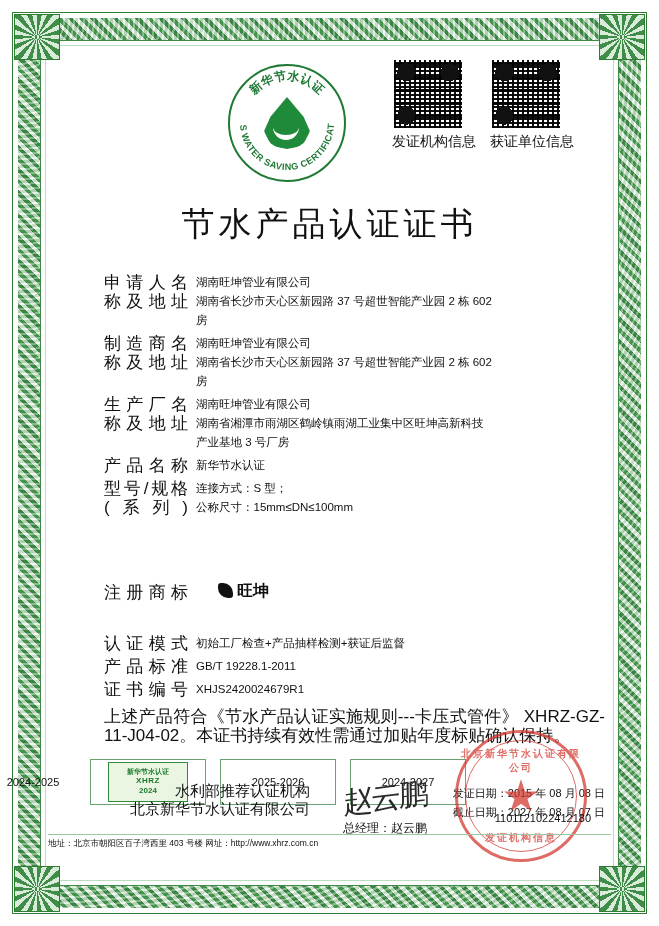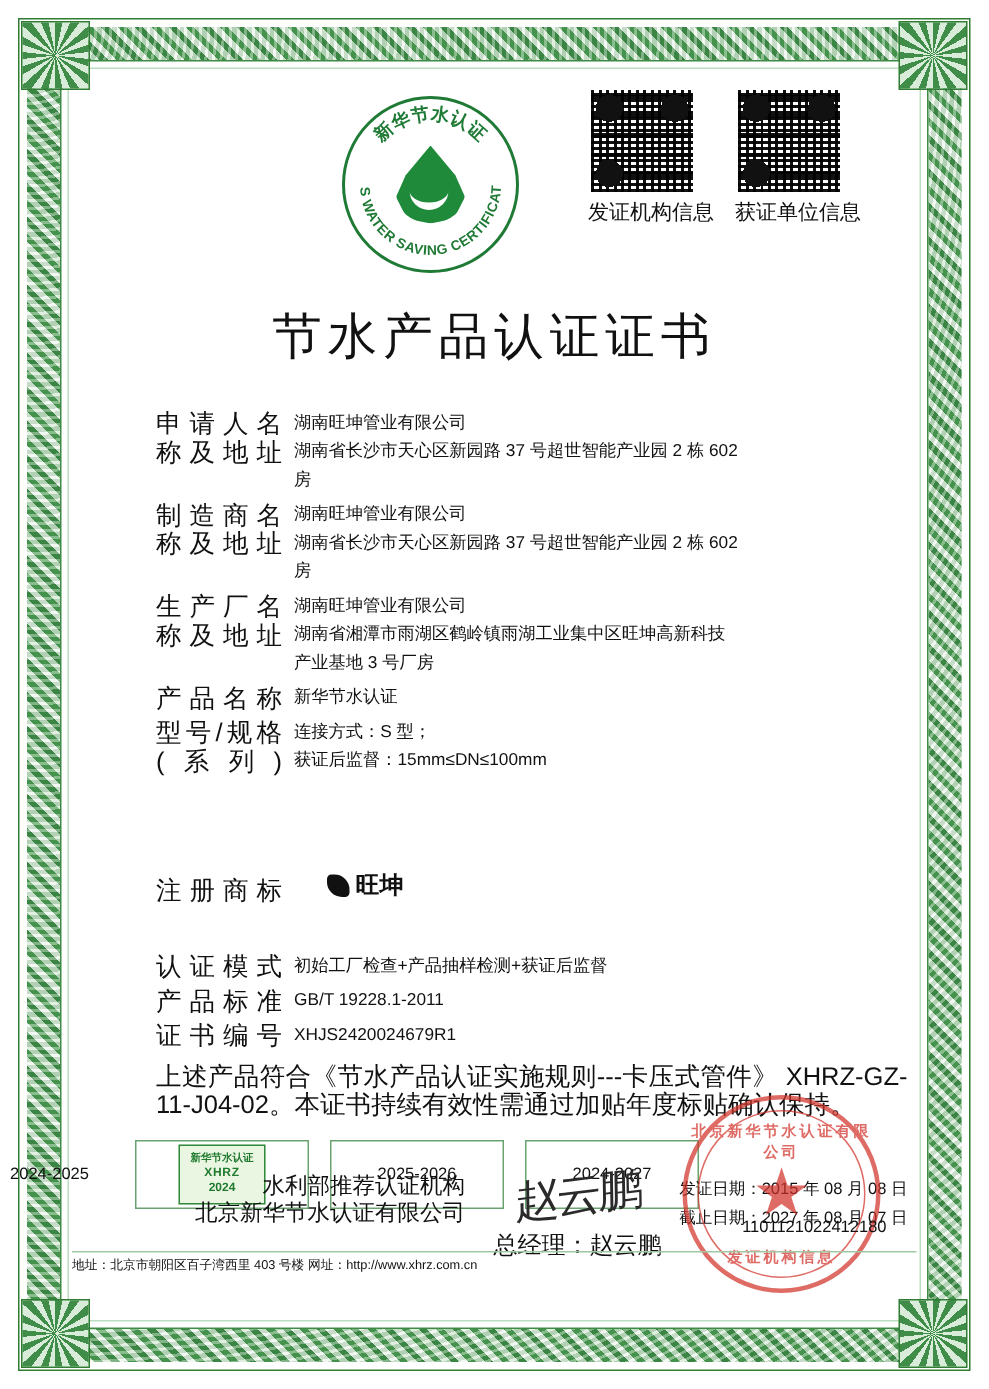--- a/index.html
+++ b/index.html
@@ -242,21 +242,21 @@
     box-sizing: border-box;
     display: flex;
     align-items: center;
     justify-content: center;
     font-size: 11px;
     color: #111;
     position: relative;
   }
   .ybox.stamped { border-color: #6aa36f; }
   .stamp {
-    width: 58px; height: 40px;
+    width: 80px; height: 40px;
     background: #eaf6e2;
     border: 1px solid #2f8a3c;
     box-sizing: border-box;
     color: #1f7a2e;
     font-size: 7px;
     line-height: 1.25;
     display: flex;
     flex-direction: column;
     align-items: center;
     justify-content: center;
@@ -294,21 +294,21 @@
     font-family: "Liberation Serif", serif;
     font-size: 30px;
     color: #2a2a2a;
     transform: rotate(-7deg) skewX(-6deg);
     letter-spacing: -2px;
     height: 40px;
     line-height: 40px;
     white-space: nowrap;
   }
   .sig-label {
-    font-size: 16px;
+    font-size: 12px;
     margin-top: 2px;
     font-family: Liberation Mono, monospace;
   }
   .dates {
     position: absolute;
     right: 6px; top: 6px;
     line-height: 19px;
     font-size: 11px;
     text-align: left;
   }
@@ -449,21 +449,21 @@
         <div class="flabel">产品名称</div>
         <div class="fvalue">
           <span class="ln">新华节水认证</span>
         </div>
       </div>
 
       <div class="frow">
         <div class="flabel">型号/规格(系列)</div>
         <div class="fvalue">
           <span class="ln">连接方式：S 型；</span>
-          <span class="ln">获证后监督：15mm≤DN≤100mm</span>
+          <span class="ln">公称尺寸：15mm≤DN≤100mm</span>
         </div>
       </div>
 
       <div class="tm-row">
         <div class="flabel">注册商标</div>
         <div class="fvalue">
           <span class="tm-logo">
             <span class="tm-mark"></span>
             <span>旺坤</span>
           </span>

